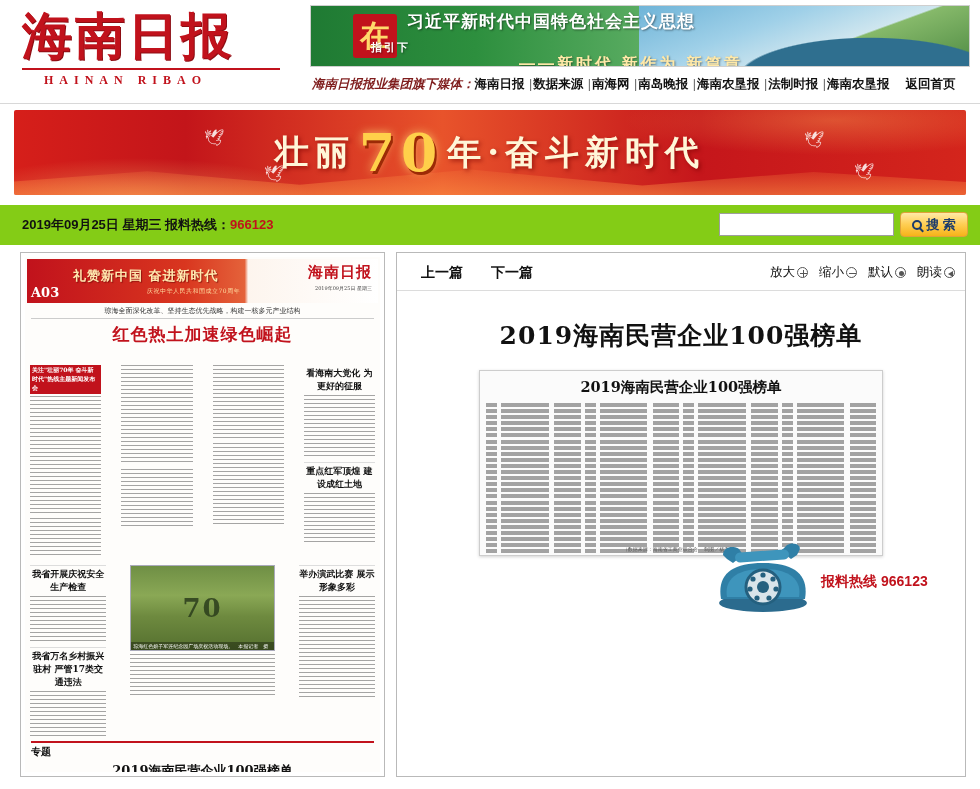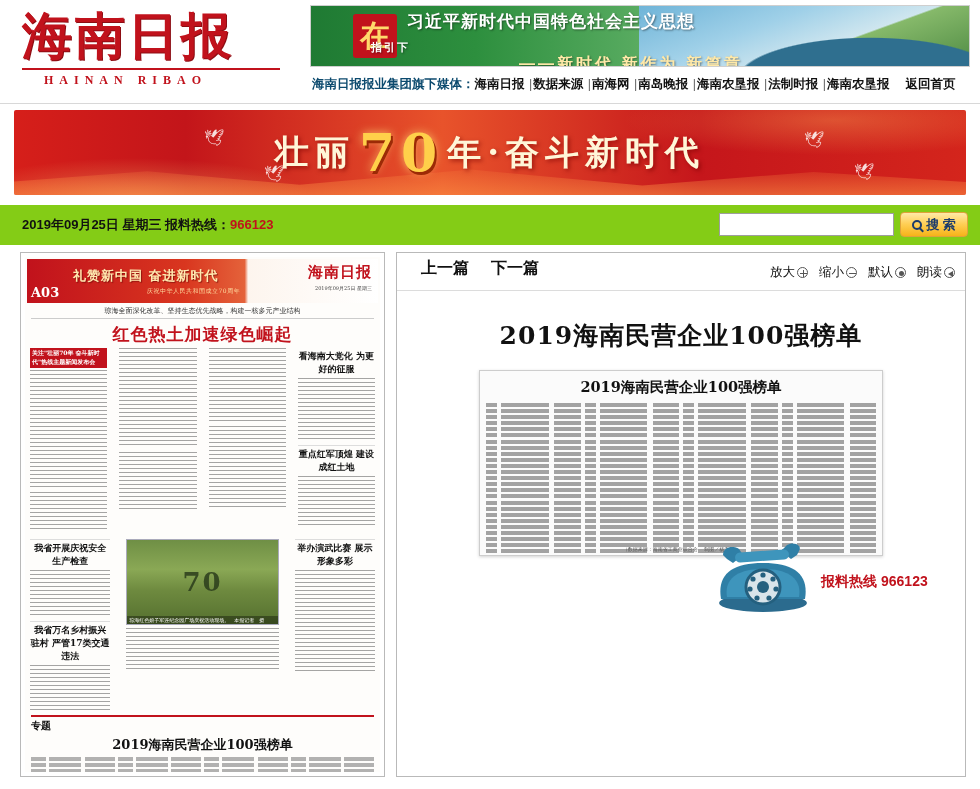--- a/index.html
+++ b/index.html
@@ -95,21 +95,21 @@
   }
 
   .media-nav {
     position: absolute;
     left: 312px; top: 76px;
     font-size: 12.5px;
     color: #222;
     font-weight: bold;
     white-space: nowrap;
   }
-  .media-nav .lbl { color:#0c4a6e; }
+  .media-nav .lbl { color:#7f1d1d;font-style:italic; }
   .media-nav a {
     color:#111; text-decoration:none; font-weight: bold;
   }
   .media-nav .sep { color:#666; font-weight: normal; padding:0 1px; }
   .media-nav .home { margin-left: 16px; }
 
   
   .celebrate {
     position: absolute;
     left: 14px; top: 110px;
@@ -234,24 +234,24 @@
     color:#444; font-size: 5px;
   }
   .pp-topline {
     margin: 3px 6px 0 6px;
     font-size: 7px; color:#333; text-align:center;
     border-bottom: 1px solid #ccc; padding-bottom: 2px;
   }
   .pp-head1 {
     text-align:center; color:#c1121c;
     font-size: 17px; font-weight:bold; letter-spacing:1px;
-    margin: 4px 0 2px 0;
+    margin: 4px 0 19px 0;
   }
   .pp-cols {
-    display:flex; gap: 12px; padding: 0 5px;
+    display:flex; gap: 20px; padding: 0 5px;
   }
   .pp-col { flex: 1; }
   .pp-redbar {
     background:#c1121c; color:#fff; font-size:6px; padding:1px 2px;
     margin-bottom: 2px; font-weight:bold;
   }
   .txtblock {
     background:
       repeating-linear-gradient(180deg, #5c5c5c 0px, #5c5c5c 1px, transparent 1px, transparent 4px);
     opacity: .55;
@@ -300,22 +300,22 @@
     border: 1px solid #b9b9b9;
     background:#fff;
   }
   .content-toolbar {
     position:relative;
     height: 38px;
     border-bottom: 1px solid #dcdcdc;
     background:#fff;
   }
   .nav-prev, .nav-next {
-    position:absolute; top: 5px;
-    font-size: 16px; color:#111; text-decoration:none; font-weight:bold;
+    position:absolute; top: 11px;
+    font-size: 14px; color:#111; text-decoration:none; font-weight:bold;
     cursor:pointer;
   }
   .nav-prev { left: 24px; }
   .nav-next { left: 94px; }
   .tool-right {
     position:absolute; right: 10px; top: 11px;
     display:flex; gap: 11px; align-items:center;
     font-size: 12.5px; color:#111;
   }
   .tool-item { display:flex; align-items:center; gap:2px; cursor:pointer; }

